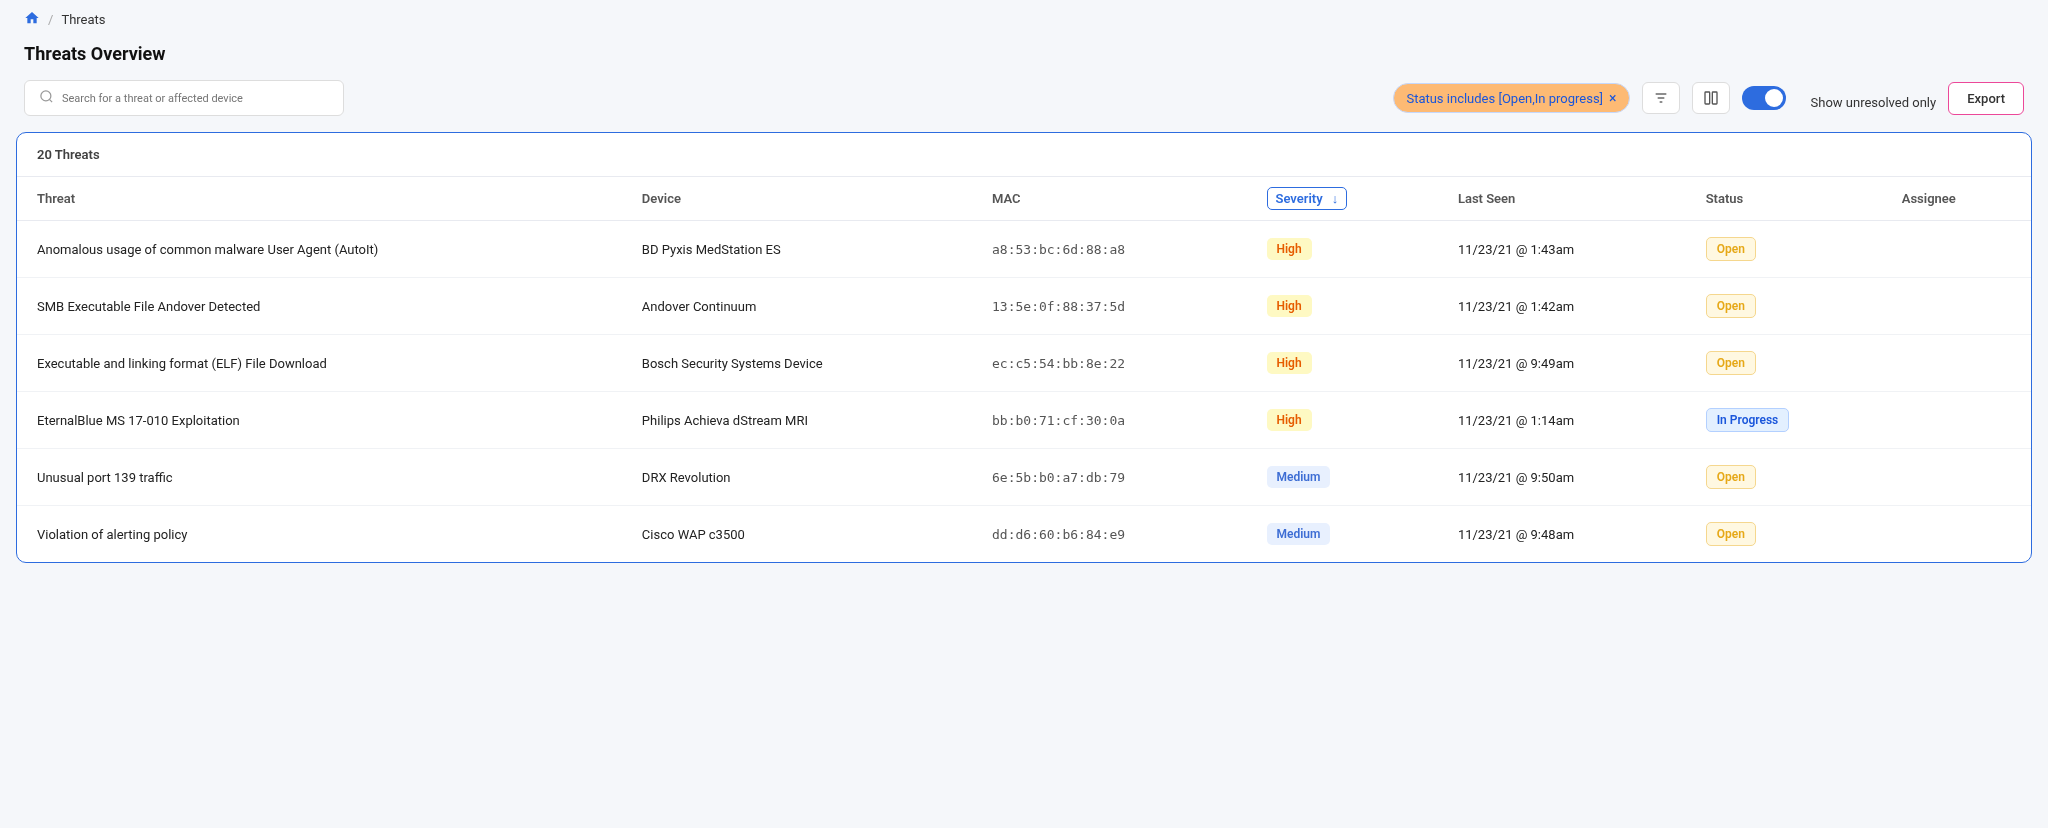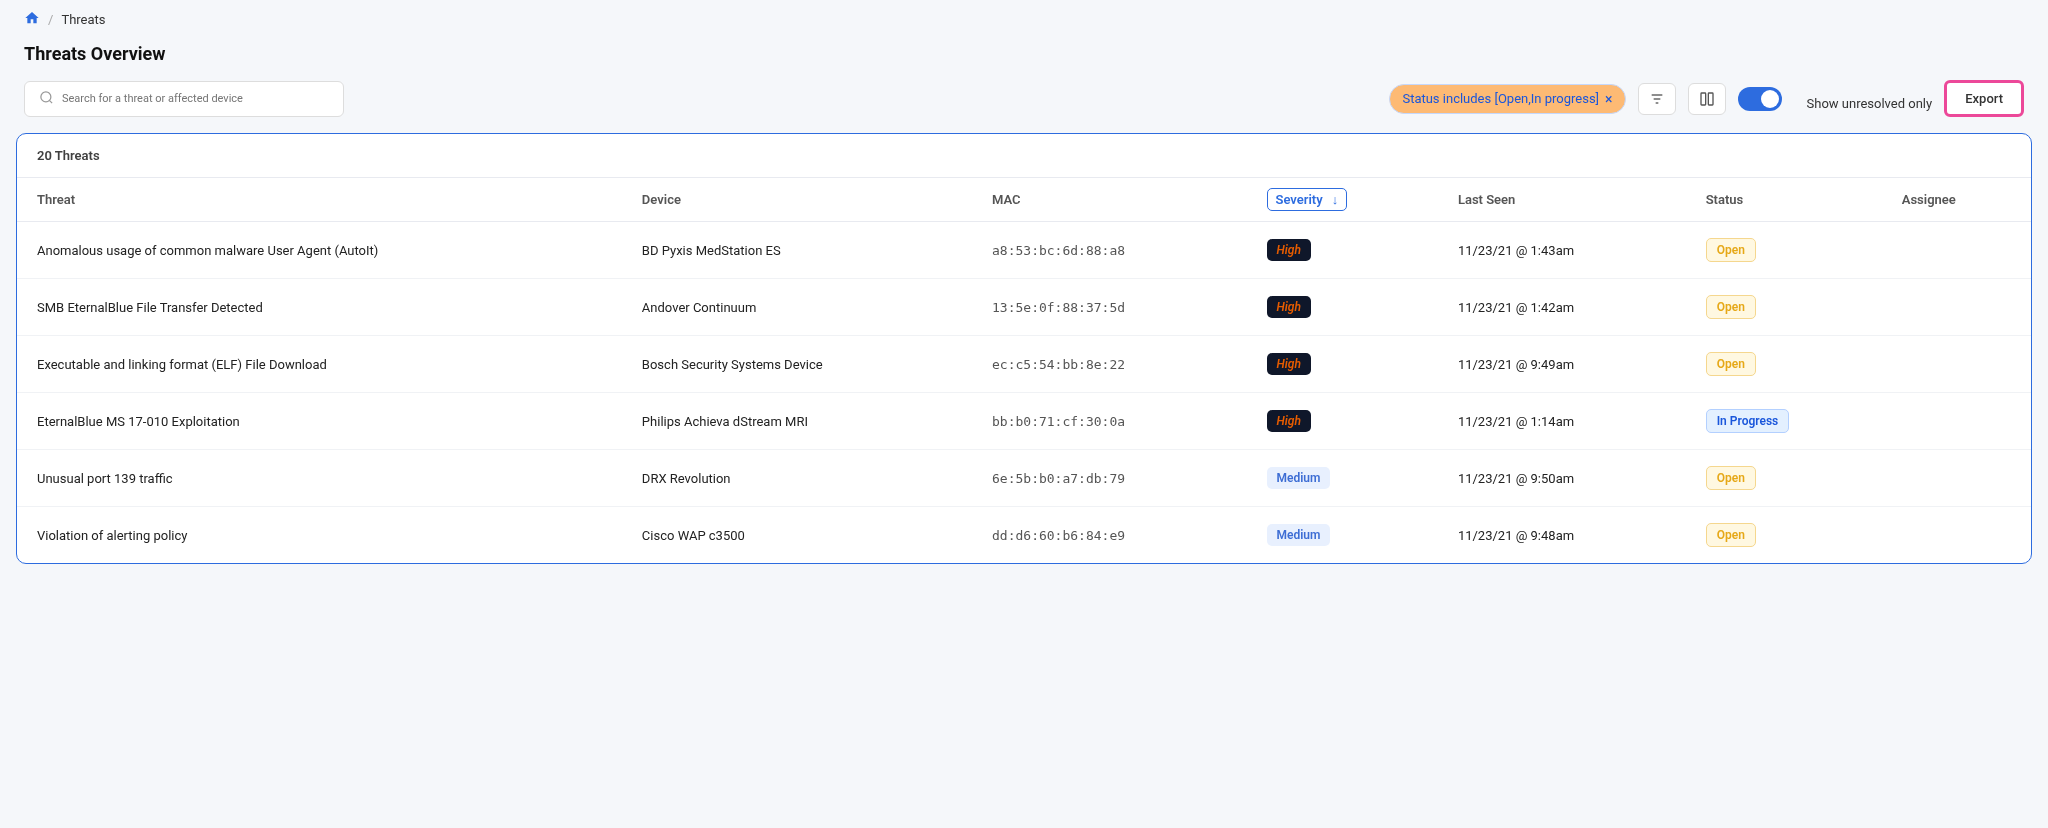--- a/index.html
+++ b/index.html
@@ -145,21 +145,21 @@
       height: 18px;
       border-radius: 50%;
       background: white;
       top: 3px;
       left: 23px;
       transition: 0.2s;
     }
 
     .export-btn {
       background: #fff;
-      border: 3px solid #ec4899;
+      border: 1px solid #ec4899;
       border-radius: 6px;
       padding: 8px 18px;
       cursor: pointer;
       font-size: 13px;
       font-weight: 500;
       color: #333;
     }
 
     .table-container {
       margin: 0 16px;
@@ -233,23 +233,22 @@
 
     .badge {
       display: inline-block;
       padding: 4px 10px;
       border-radius: 5px;
       font-size: 12px;
       font-weight: 600;
     }
 
     .badge-high {
-      background: #0f172a;
+      background: #fef9c3;
       color: #e65c00;
-      font-style: italic;
     }
 
     .badge-medium {
       background: #e8f0fe;
       color: #3d6dd4;
     }
 
     .badge-open {
       background: #fff8e1;
       color: #e6a817;
@@ -348,21 +347,21 @@
     <td>
       <span class="badge badge-high">High</span>
     </td>
     <td>11/23/21 @ 1:43am</td>
     <td>
       <span class="badge badge-open">Open</span>
     </td>
     <td></td>
   </tr>
         <tr>
-    <td>SMB EternalBlue File Transfer Detected</td>
+    <td>SMB Executable File Andover Detected</td>
     <td>Andover Continuum</td>
     <td class="mac-col">13:5e:0f:88:37:5d</td>
     <td>
       <span class="badge badge-high">High</span>
     </td>
     <td>11/23/21 @ 1:42am</td>
     <td>
       <span class="badge badge-open">Open</span>
     </td>
     <td></td>

